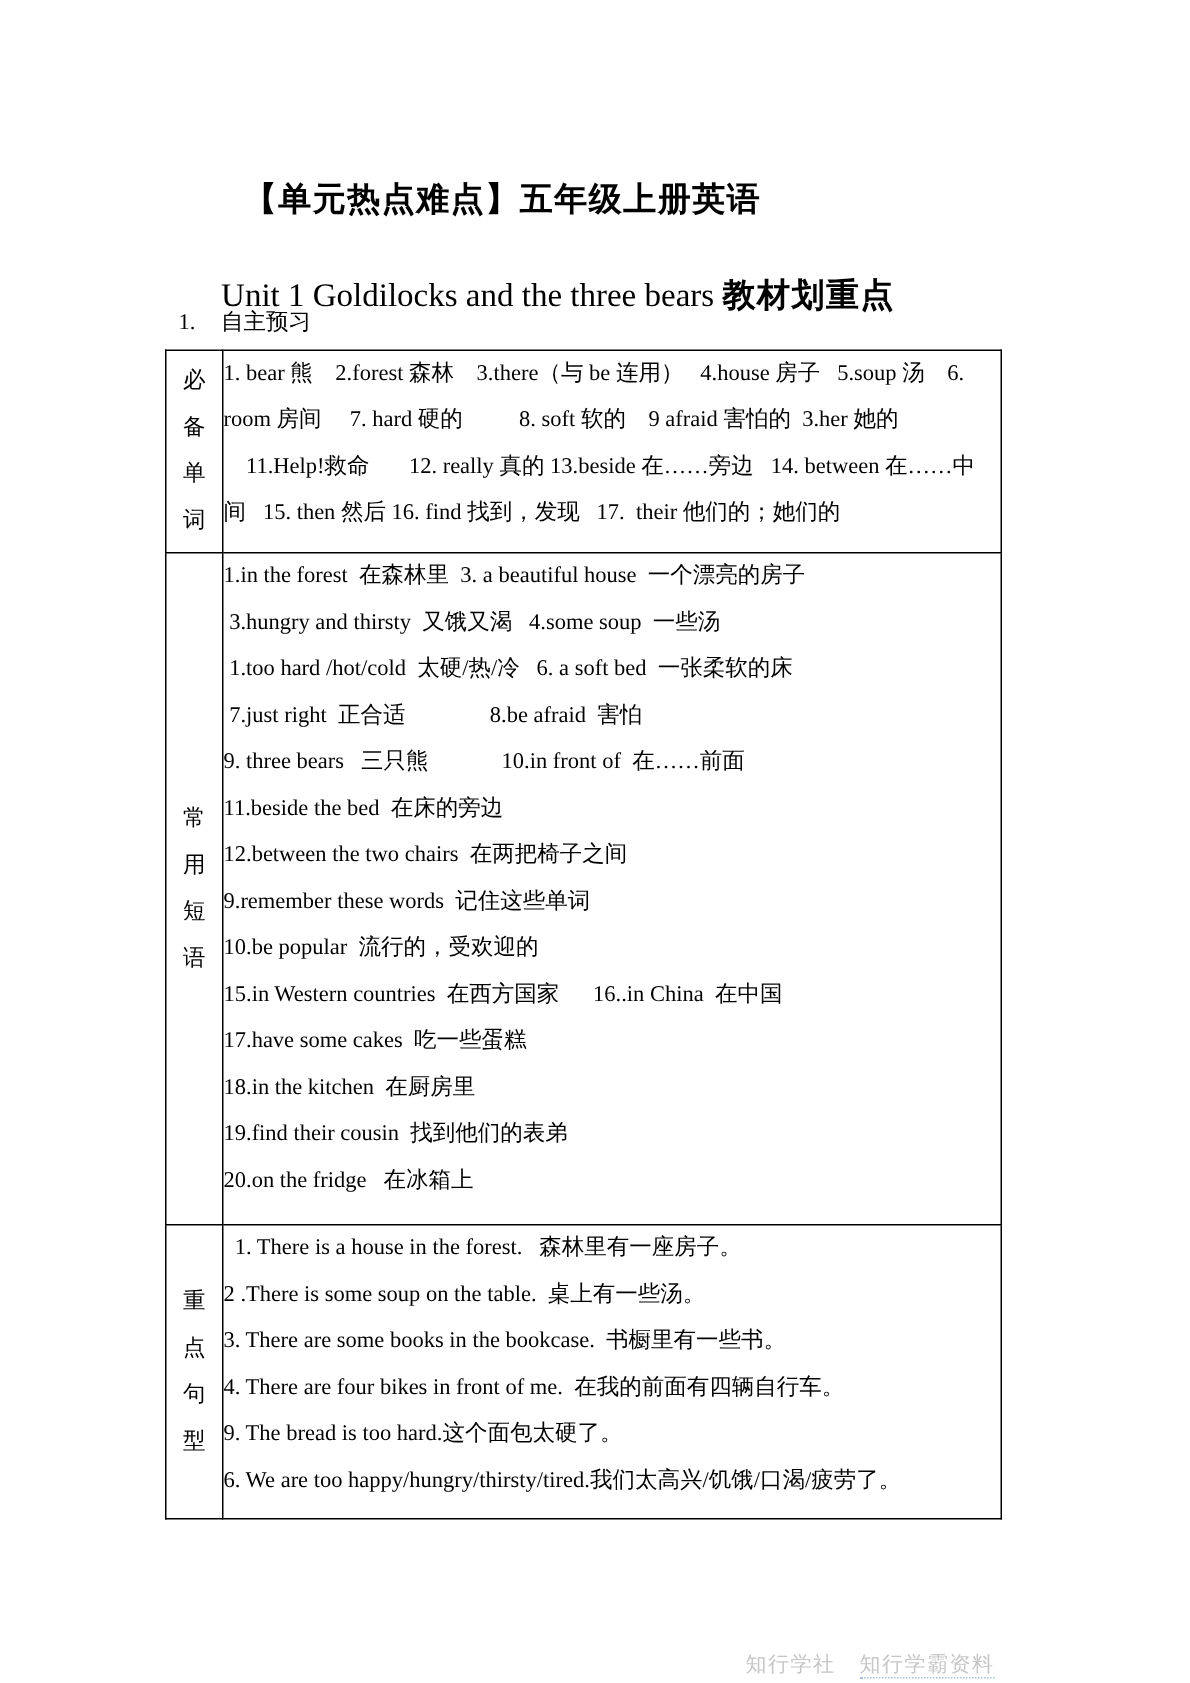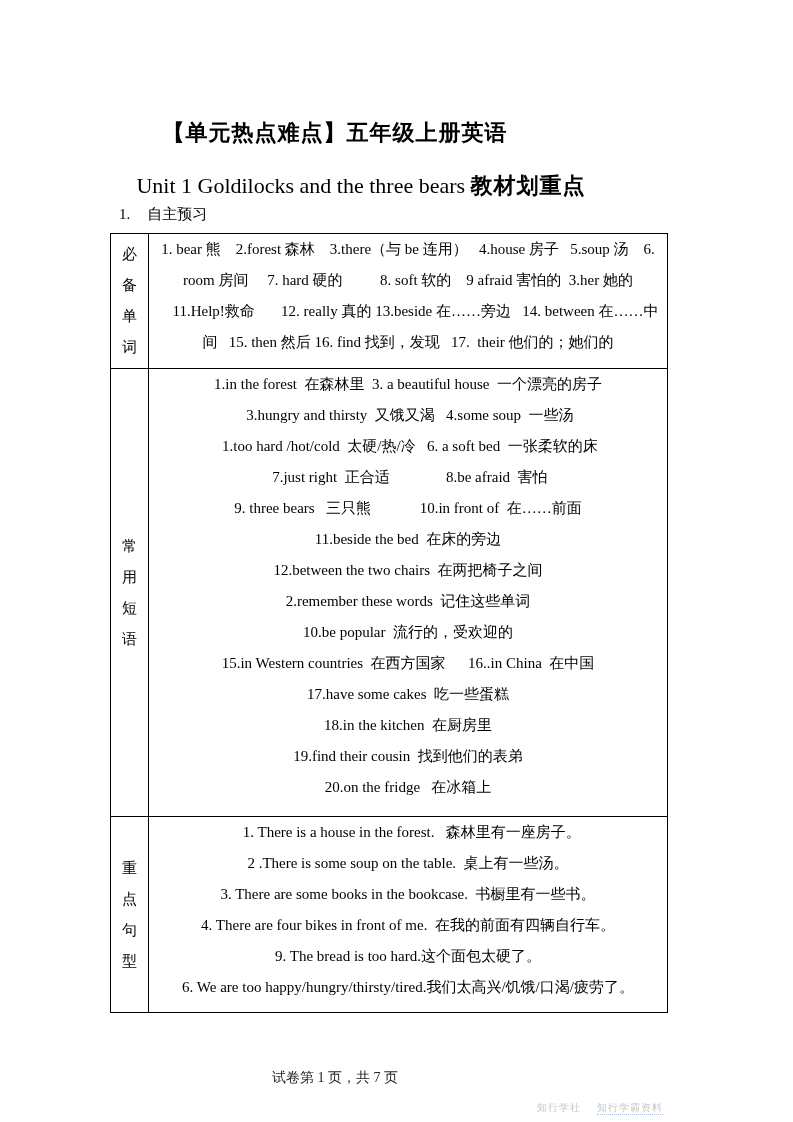--- a/index.html
+++ b/index.html
@@ -24,21 +24,21 @@
     margin: 0;
     letter-spacing: 1px;
   }
   .doc-subtitle {
     position: absolute;
     top: 167px; left: 0;
     width: 100%;
     text-align: center;
     font-size: 22px;
     font-weight: normal;
-    margin: 4px;
+    margin: 15px;
     padding-left: 44px;
   }
   .doc-subtitle .zh { font-weight: bold; letter-spacing: 1px; }
   .section-heading {
     position: absolute;
     top: 205px; left: 119px;
     font-size: 15px;
   }
   .section-heading .num { display: inline-block; margin-right: 17px; }
   table.content-table {
@@ -58,33 +58,33 @@
     vertical-align: middle;
     font-size: 15px;
   }
   td.hdr div { line-height: 31px; }
   td.cell {
     vertical-align: top;
     font-size: 15px;
     line-height: 31px;
     padding: 4px 6px 0 12px;
   }
-  td.cell .ln { white-space: pre-wrap; text-align: center; }
+  td.cell .ln { white-space: pre-wrap; }
   .page-footer {
     position: absolute;
     top: 1069px; left: 0;
     width: 100%;
     text-align: center;
     font-size: 14px;
     color: #222222;
   }
   .watermark {
     position: absolute;
     right: 7px; top: 1101px;
-    font-size: 10px;
+    font-size: 14px;
     color: #c6c6c6;
     font-family: "Liberation Sans", "DejaVu Sans", sans-serif;
     letter-spacing: 1px;
   }
   .watermark .wm-right {
     margin-left: 16px;
     border-bottom: 1px dotted #aac4de;
     padding-bottom: 1px;
   }
 </style>
@@ -125,21 +125,21 @@
         <div>语</div>
       </td>
       <td class="cell">
         <div class="ln">1.in the forest  在森林里  3. a beautiful house  一个漂亮的房子</div>
         <div class="ln"> 3.hungry and thirsty  又饿又渴   4.some soup  一些汤</div>
         <div class="ln"> 1.too hard /hot/cold  太硬/热/冷   6. a soft bed  一张柔软的床</div>
         <div class="ln"> 7.just right  正合适               8.be afraid  害怕</div>
         <div class="ln">9. three bears   三只熊             10.in front of  在……前面</div>
         <div class="ln">11.beside the bed  在床的旁边</div>
         <div class="ln">12.between the two chairs  在两把椅子之间</div>
-        <div class="ln">2.remember these words  记住这些单词</div>
+        <div class="ln">9.remember these words  记住这些单词</div>
         <div class="ln">10.be popular  流行的，受欢迎的</div>
         <div class="ln">15.in Western countries  在西方国家      16..in China  在中国</div>
         <div class="ln">17.have some cakes  吃一些蛋糕</div>
         <div class="ln">18.in the kitchen  在厨房里</div>
         <div class="ln">19.find their cousin  找到他们的表弟</div>
         <div class="ln">20.on the fridge   在冰箱上</div>
       </td>
     </tr>
     <tr style="height:196px;">
       <td class="hdr">
@@ -153,19 +153,18 @@
         <div class="ln">2 .There is some soup on the table.  桌上有一些汤。</div>
         <div class="ln">3. There are some books in the bookcase.  书橱里有一些书。</div>
         <div class="ln">4. There are four bikes in front of me.  在我的前面有四辆自行车。</div>
         <div class="ln">9. The bread is too hard.这个面包太硬了。</div>
         <div class="ln">6. We are too happy/hungry/thirsty/tired.我们太高兴/饥饿/口渴/疲劳了。</div>
       </td>
     </tr>
   </tbody>
     </table>
 
-  <div class="page-footer">试卷第 1 页，共 7 页</div>
 
   <div class="watermark">
     <span class="wm-left">知行学社</span><span class="wm-right">知行学霸资料</span>
   </div>
 
 </div>
 
 </body></html>

